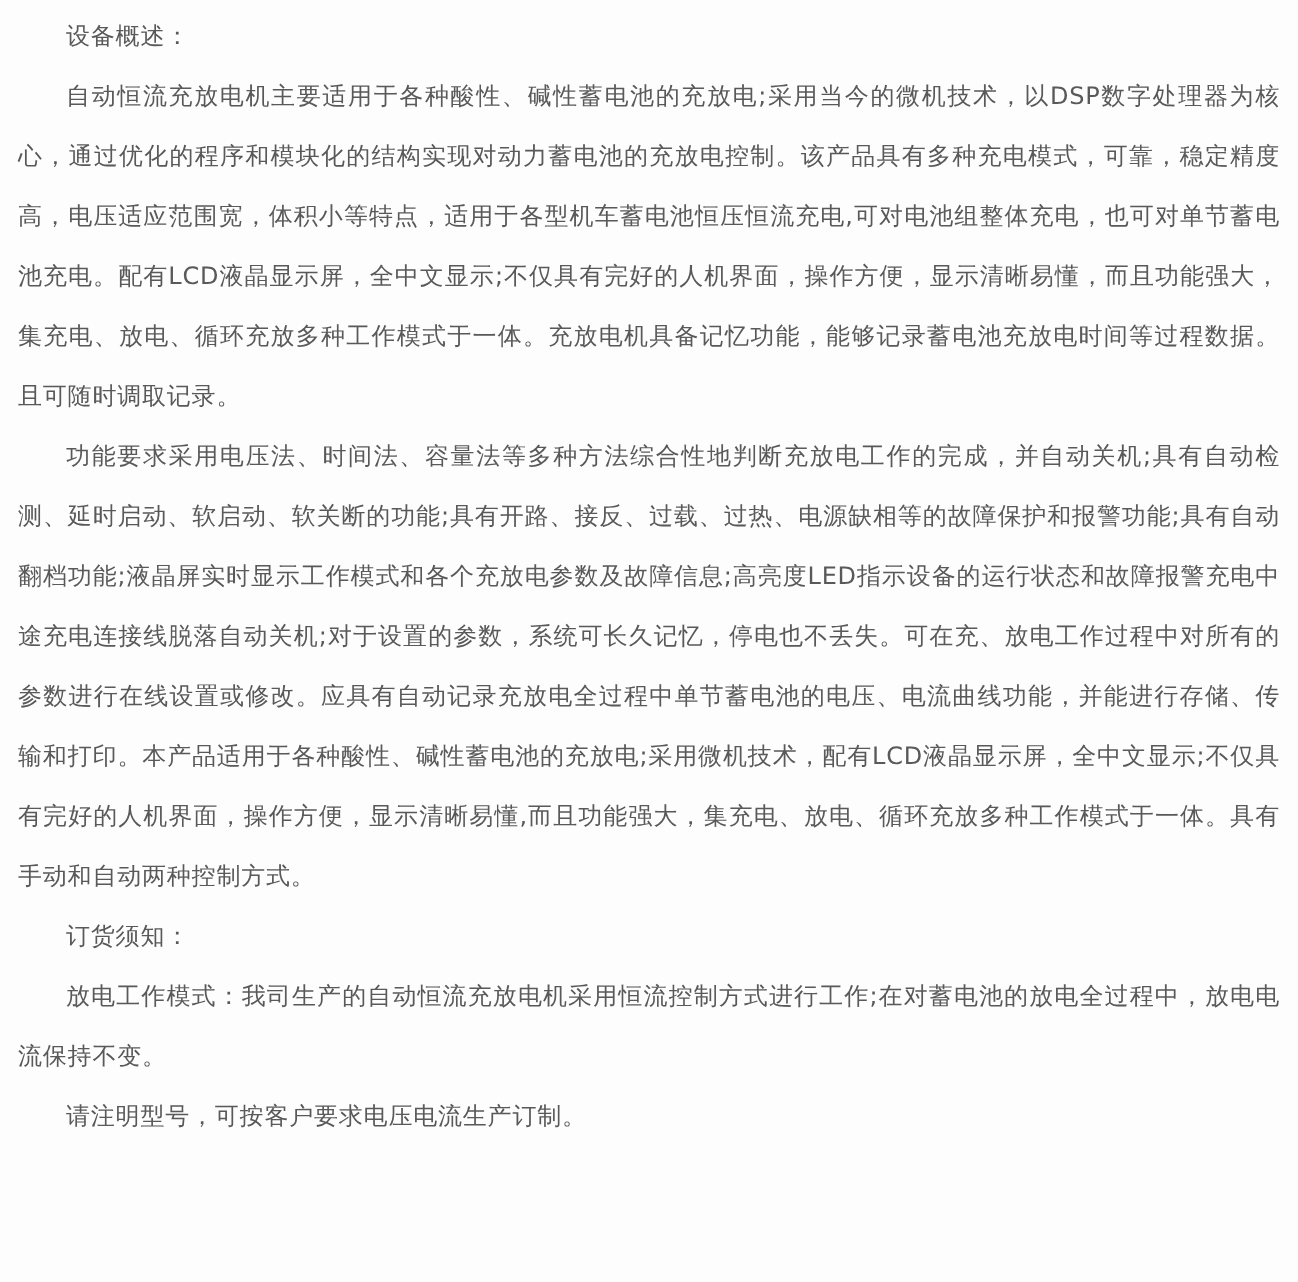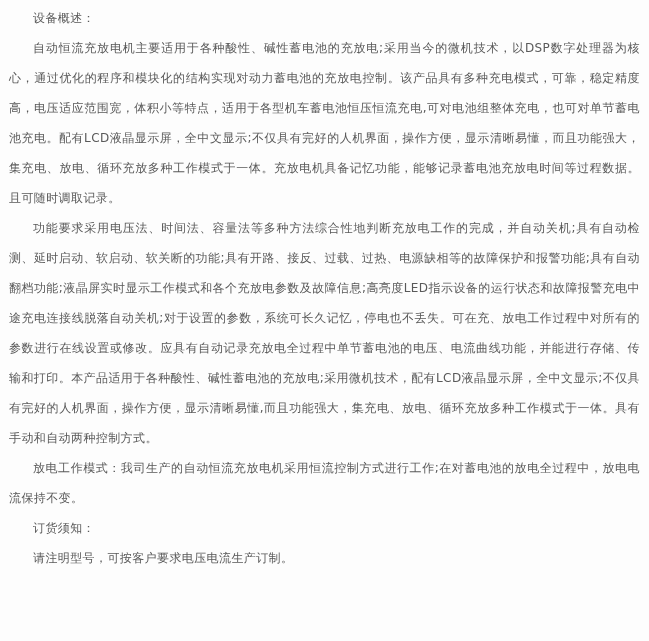--- a/index.html
+++ b/index.html
@@ -33,16 +33,16 @@
     word-break: break-all;
   }
 </style>
 </head>
 <body>
 
 <div class="doc">
   <p>设备概述：</p>
   <p>自动恒流充放电机主要适用于各种酸性、碱性蓄电池的充放电;采用当今的微机技术，以DSP数字处理器为核心，通过优化的程序和模块化的结构实现对动力蓄电池的充放电控制。该产品具有多种充电模式，可靠，稳定精度高，电压适应范围宽，体积小等特点，适用于各型机车蓄电池恒压恒流充电,可对电池组整体充电，也可对单节蓄电池充电。配有LCD液晶显示屏，全中文显示;不仅具有完好的人机界面，操作方便，显示清晰易懂，而且功能强大，集充电、放电、循环充放多种工作模式于一体。充放电机具备记忆功能，能够记录蓄电池充放电时间等过程数据。且可随时调取记录。</p>
   <p>功能要求采用电压法、时间法、容量法等多种方法综合性地判断充放电工作的完成，并自动关机;具有自动检测、延时启动、软启动、软关断的功能;具有开路、接反、过载、过热、电源缺相等的故障保护和报警功能;具有自动翻档功能;液晶屏实时显示工作模式和各个充放电参数及故障信息;高亮度LED指示设备的运行状态和故障报警充电中途充电连接线脱落自动关机;对于设置的参数，系统可长久记忆，停电也不丢失。可在充、放电工作过程中对所有的参数进行在线设置或修改。应具有自动记录充放电全过程中单节蓄电池的电压、电流曲线功能，并能进行存储、传输和打印。本产品适用于各种酸性、碱性蓄电池的充放电;采用微机技术，配有LCD液晶显示屏，全中文显示;不仅具有完好的人机界面，操作方便，显示清晰易懂,而且功能强大，集充电、放电、循环充放多种工作模式于一体。具有手动和自动两种控制方式。</p>
+  <p>订货须知：</p>
   <p>放电工作模式：我司生产的自动恒流充放电机采用恒流控制方式进行工作;在对蓄电池的放电全过程中，放电电流保持不变。</p>
-  <p>订货须知：</p>
   <p>请注明型号，可按客户要求电压电流生产订制。</p>
 </div>
 
 </body></html>

